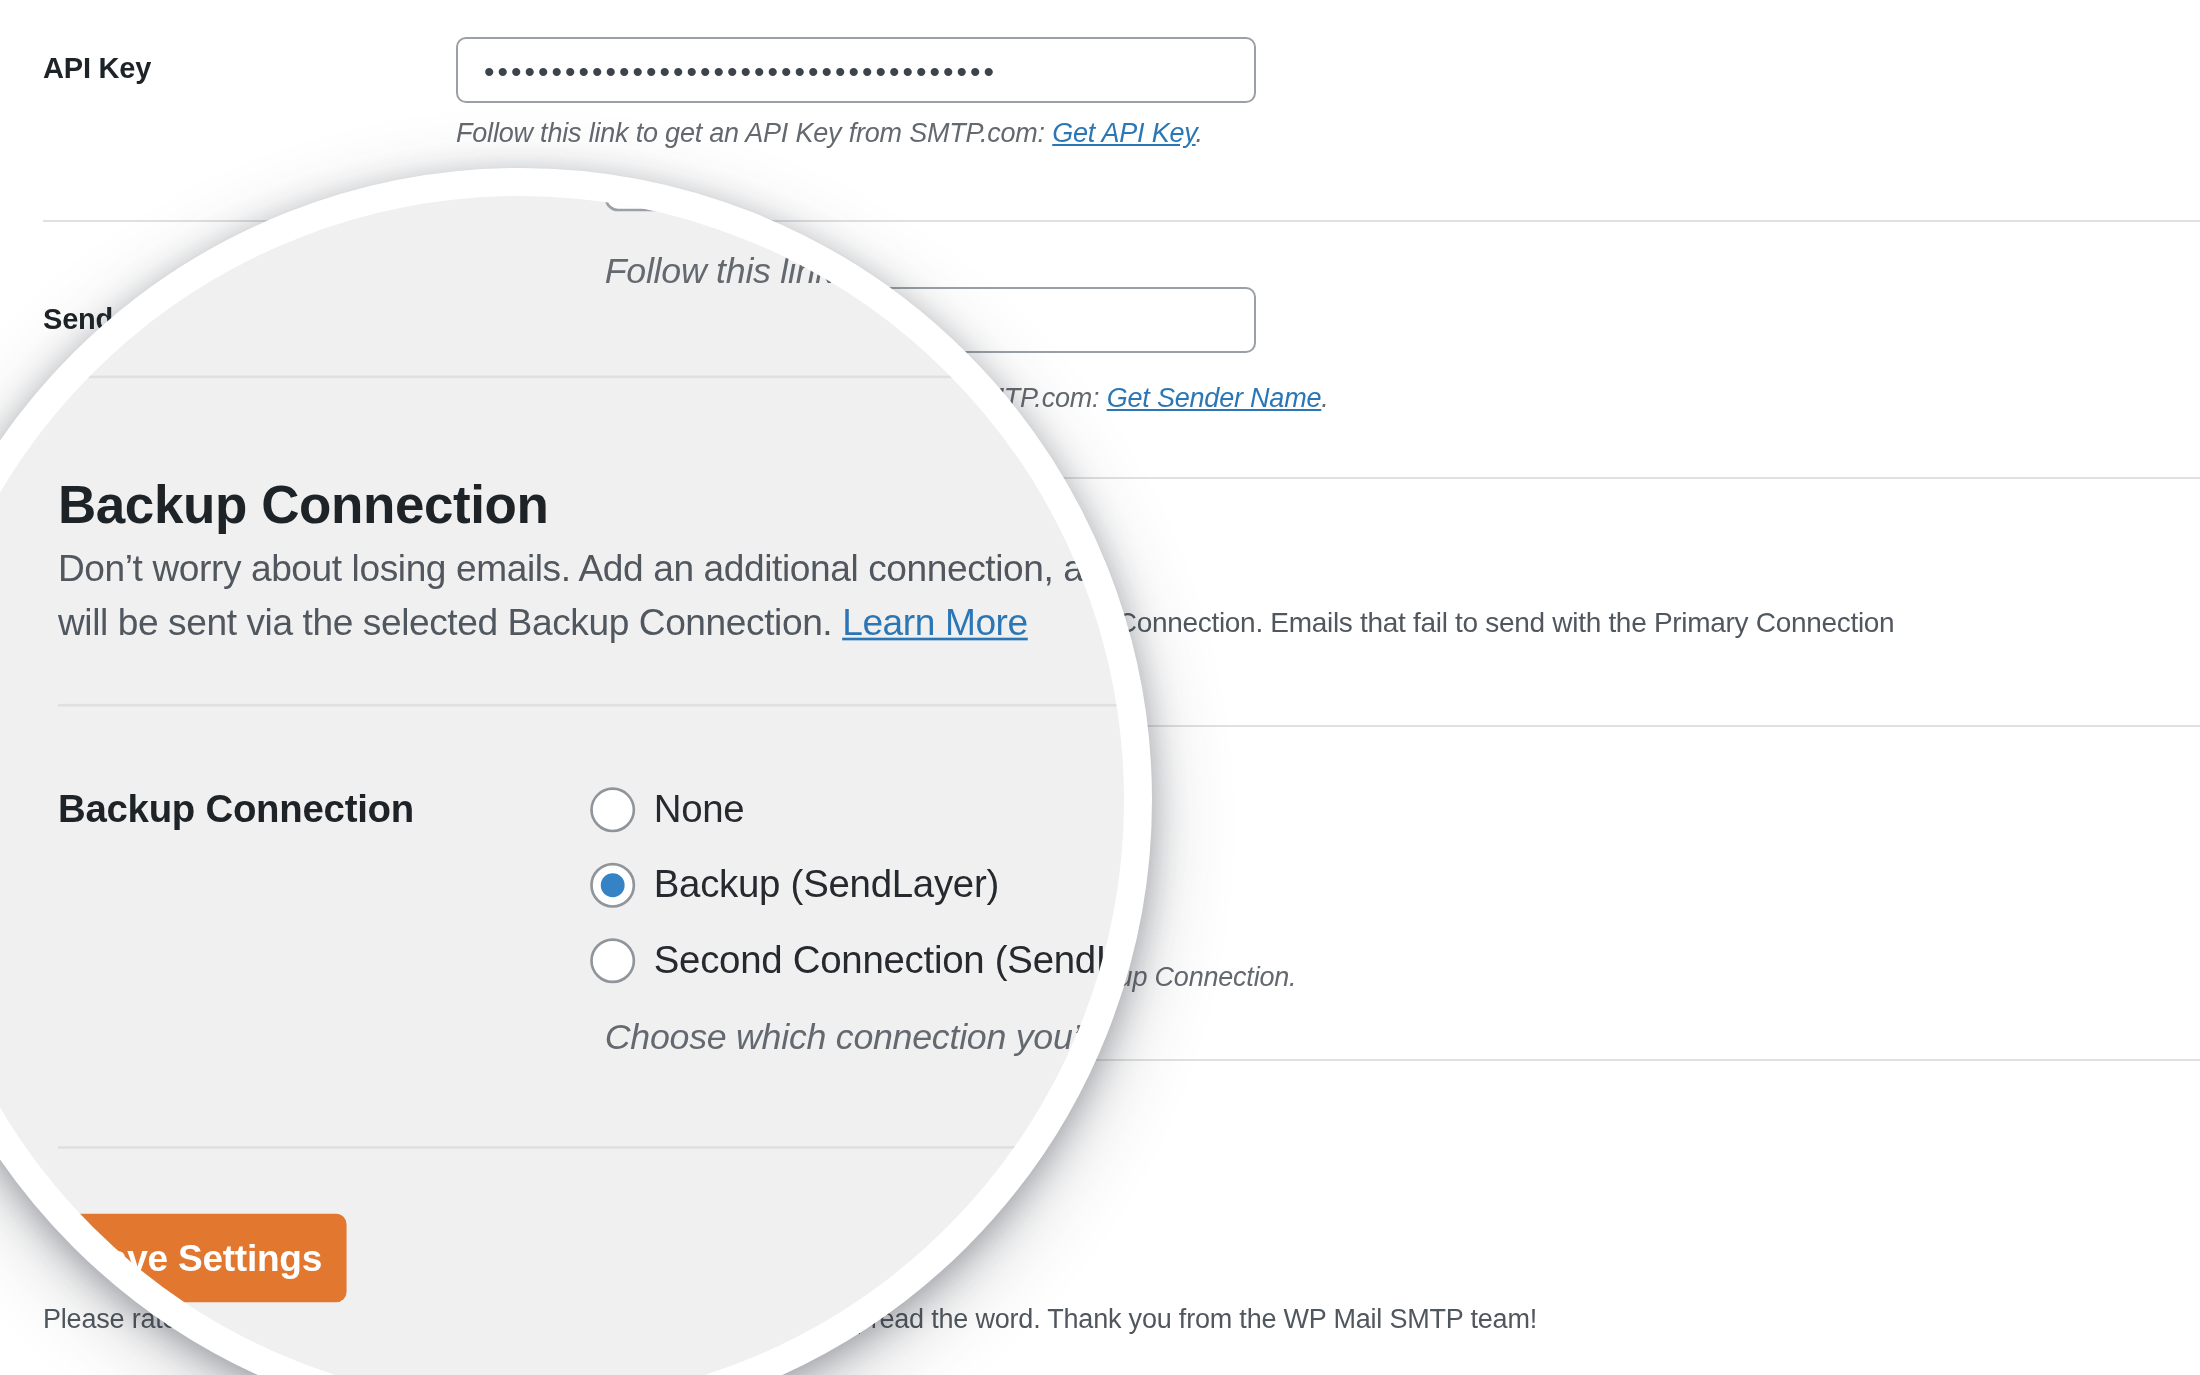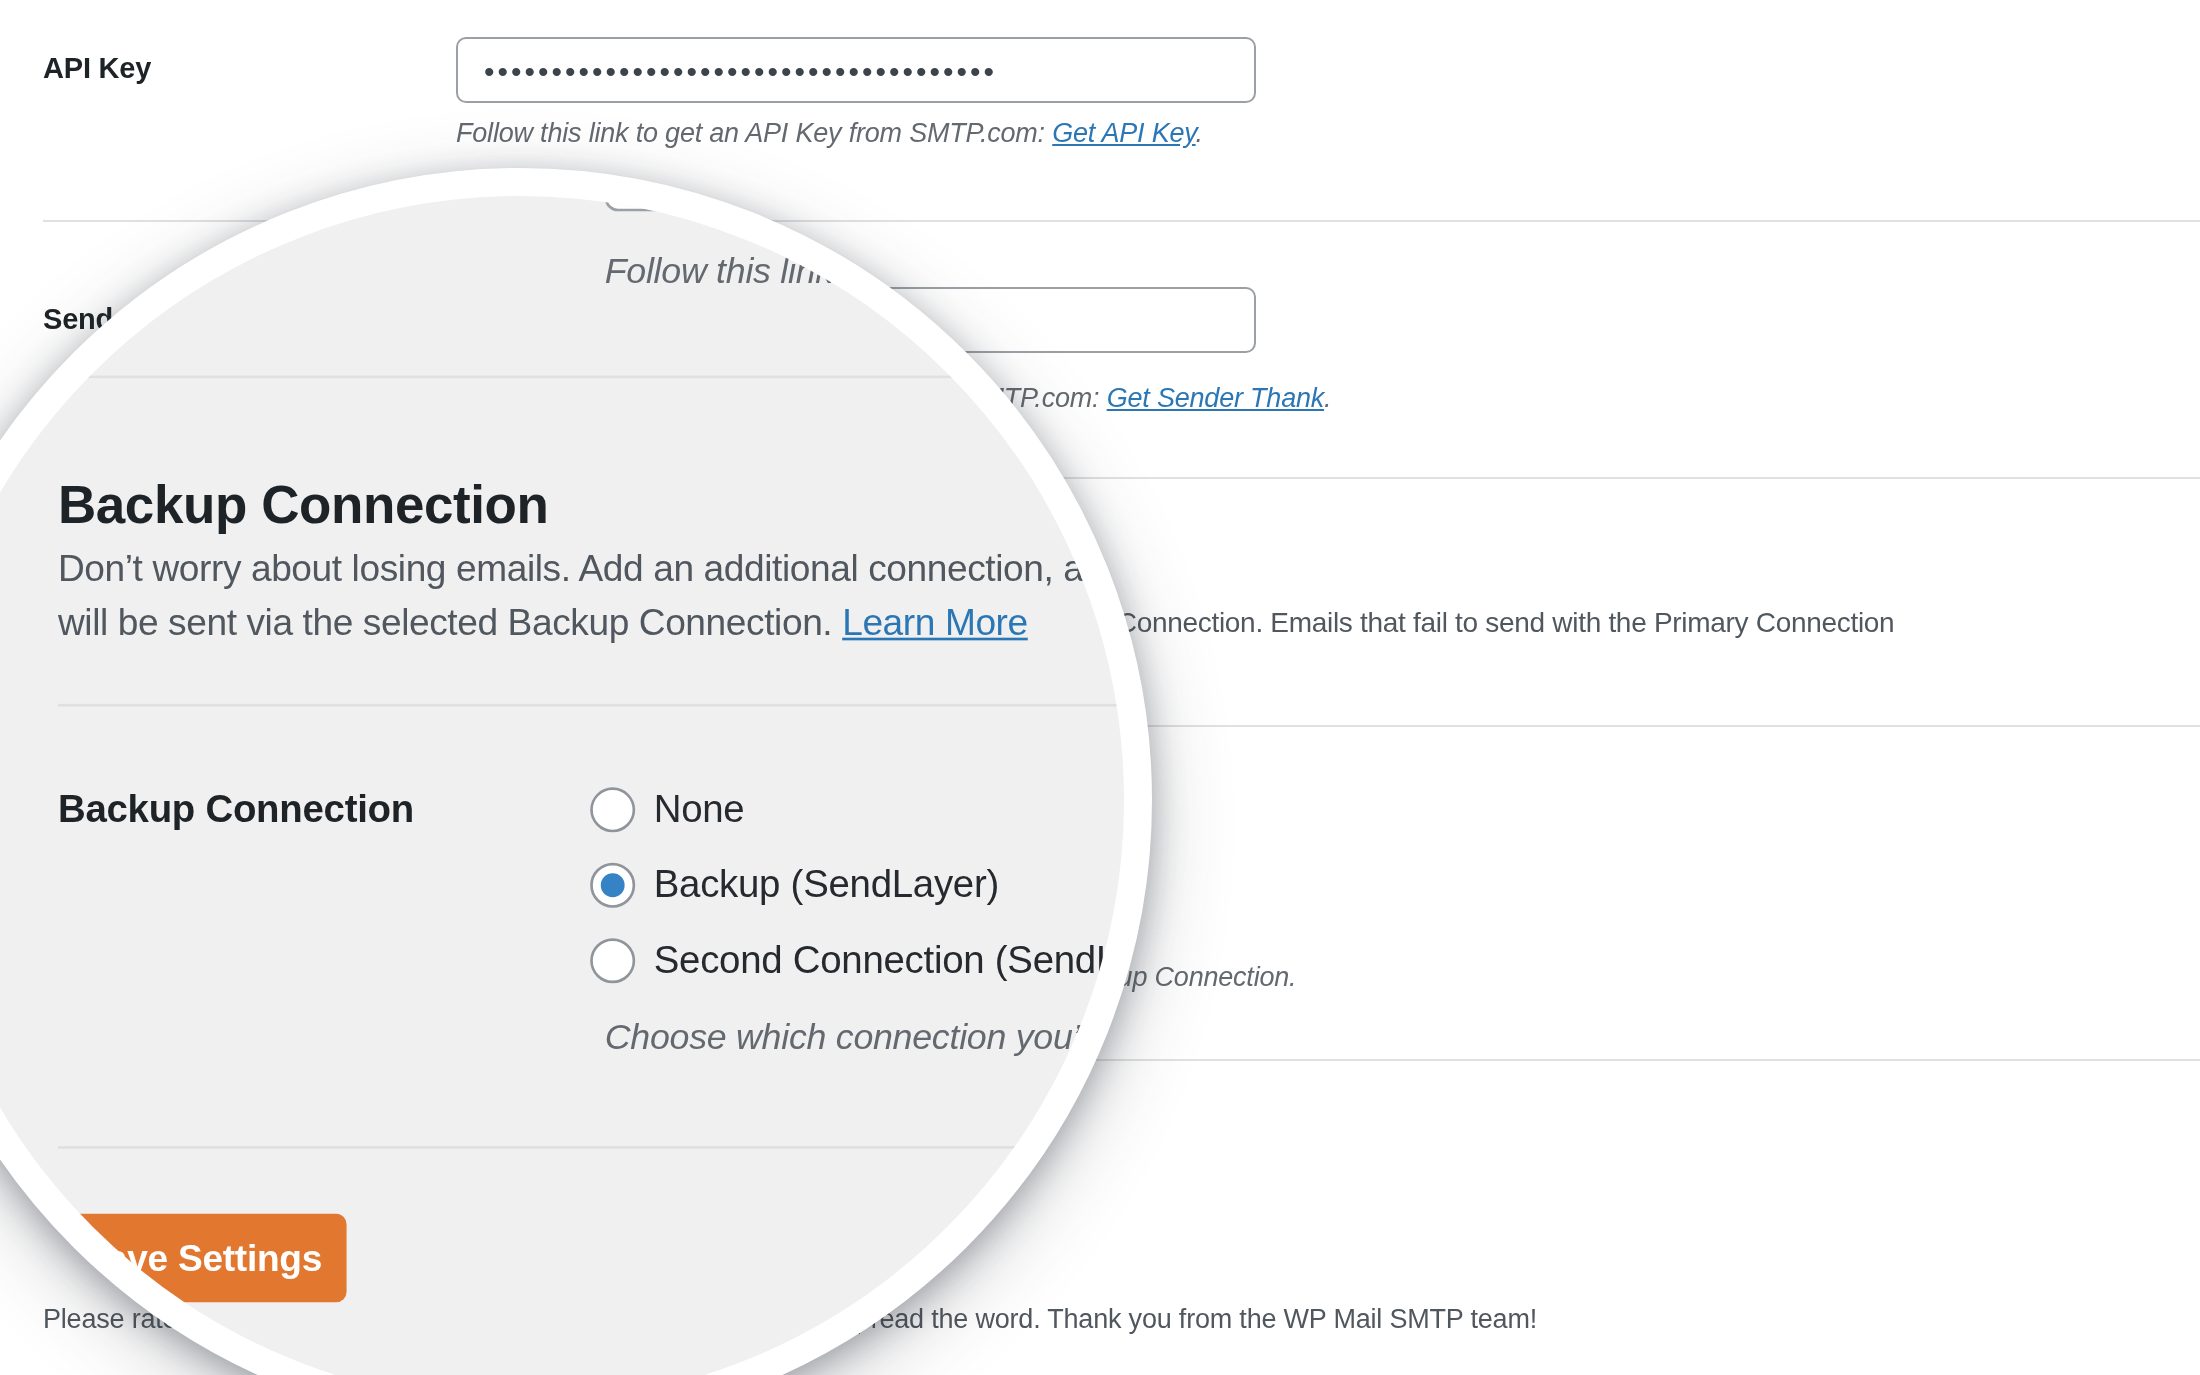--- a/index.html
+++ b/index.html
@@ -94,21 +94,21 @@
       <span class="masked-dots">••••••••••••••••••••••••••••••••••••••</span>
     </div>
     <div class="helper h-api"><span>Follow this link to get an API Key from SMTP.com: </span><span class="lnk">Get API Key</span><span>.</span></div>
 
     <div class="divider d1"></div>
 
     <div class="row-label sender">Sender Name</div>
     <div class="text-input sender">
       <span></span>
     </div>
-    <div class="helper h-sender"><span>Follow this link to get a Sender Name from SMTP.com: </span><span class="lnk">Get Sender Thank</span><span>.</span></div>
+    <div class="helper h-sender"><span>Follow this link to get a Sender Name from SMTP.com: </span><span class="lnk">Get Sender Name</span><span>.</span></div>
 
     <div class="divider d2"></div>
 
     <h2 class="section-heading">Backup Connection</h2>
     <div class="section-intro">
       <div>Don’t worry about losing emails. Add an additional connection, and set it as your Backup Connection. Emails that fail to send with the Primary Connection</div>
       <div><span>will be sent via the selected Backup Connection. </span><span class="lnk">Learn More</span></div>
     </div>
 
     <div class="divider d3"></div>

